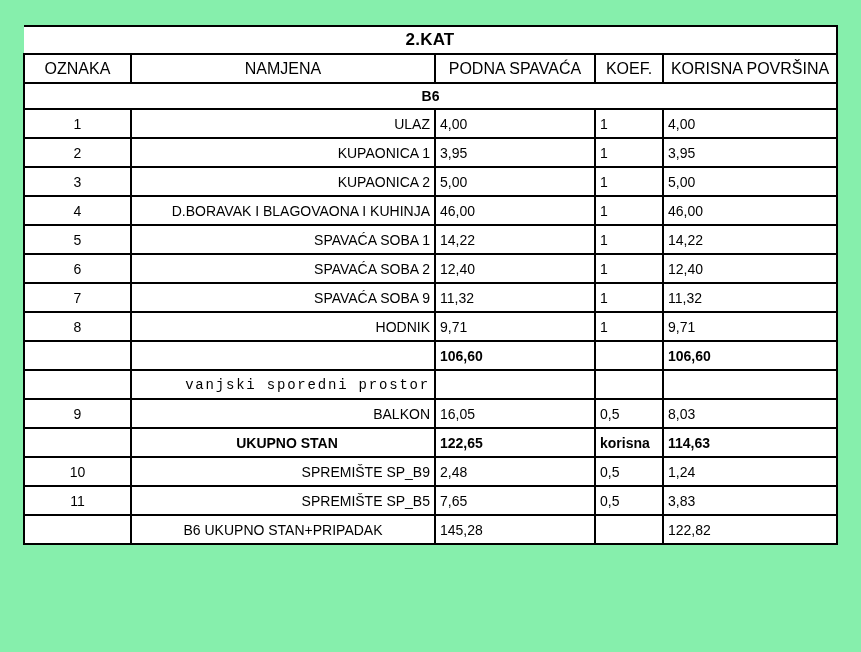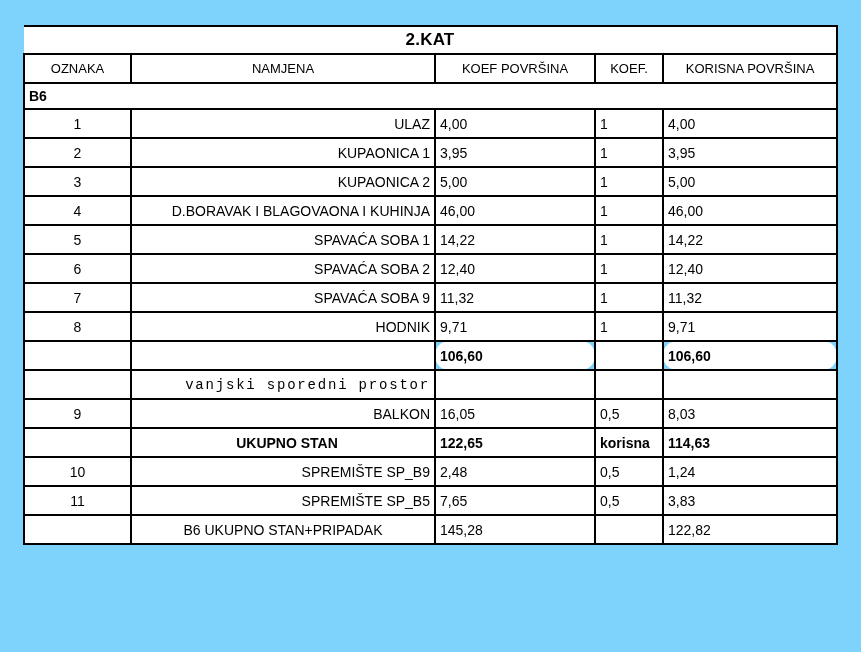--- a/index.html
+++ b/index.html
@@ -1,52 +1,52 @@
 <!DOCTYPE html>
 <html><head>
 <meta charset="utf-8">
 <style>
   html,body{margin:0;padding:0;}
   body{
     width:861px;height:652px;background:#ffffff;overflow:hidden;
     font-family:"Liberation Sans","DejaVu Sans",sans-serif;
     color:#000;
   }
-  .page{position:relative;width:861px;height:652px;background:#7dd3fc;}
+  .page{position:relative;width:861px;height:652px;background:#86efac;}
   table.area{
     position:absolute;left:23px;top:25px;
     border-collapse:collapse;table-layout:fixed;width:813px;
   }
   table.area td,table.area th{
     border:2px solid #000;
     padding:0 4px;
     font-weight:normal;
     overflow:hidden;white-space:nowrap;
     vertical-align:middle;
     font-size:14px;
     background:#fff;
   }
   tr.title-row td{
     border-left:hidden;
     height:26px;
     text-align:center;font-weight:bold;font-size:17px;
     letter-spacing:.2px;
   }
   tr.header-row th{
-    height:27px;text-align:center;font-size:13px;font-weight:normal;
+    height:27px;text-align:center;font-size:16px;font-weight:normal;
   }
   tr.section-row td{
-    height:24px;text-align:left;font-weight:bold;font-size:14px;
+    height:24px;text-align:center;font-weight:bold;font-size:14px;
   }
   tbody tr td{height:27px;}
   td.c-oznaka{text-align:center;}
   td.c-namjena{text-align:right;padding-left:5px;}
   td.c-podna,td.c-koef,td.c-korisna{text-align:left;}
   tr.r-subtotal td.c-podna,
-  tr.r-subtotal td.c-korisna{font-weight:bold;border-radius:14px;}
+  tr.r-subtotal td.c-korisna{font-weight:bold;}
   tr.r-total td.c-namjena{font-weight:bold;text-align:center;padding-left:12px;}
   tr.r-total td.c-podna,
   tr.r-total td.c-koef,
   tr.r-total td.c-korisna{font-weight:bold;}
   tr.r-grand td.c-namjena{font-weight:normal;text-align:center;}
   tr.r-spaced td.c-namjena{letter-spacing:1.8px;font-family:Liberation Mono, monospace;}
 </style>
 </head>
 <body>
 
@@ -59,21 +59,21 @@
       <col style="width:68px">
       <col style="width:174px">
     </colgroup>
     <thead>
       <tr class="title-row">
         <td colspan="5">2.KAT</td>
       </tr>
       <tr class="header-row">
         <th>OZNAKA</th>
         <th>NAMJENA</th>
-        <th>KOEF POVRŠINA</th>
+        <th>PODNA SPAVAĆA</th>
         <th>KOEF.</th>
         <th>KORISNA POVRŠINA</th>
       </tr>
       <tr class="section-row">
         <td colspan="5">B6</td>
       </tr>
     </thead>
     <tbody id="rows">
         <tr class="r-normal">
           <td class="c-oznaka">1</td>

